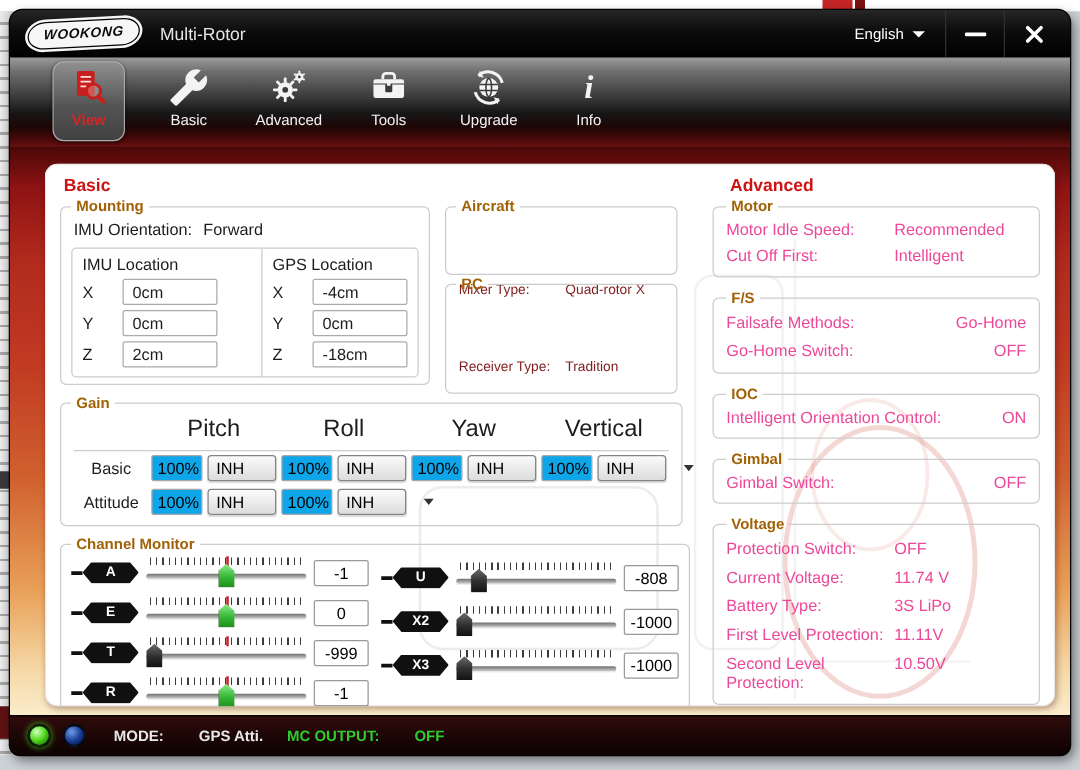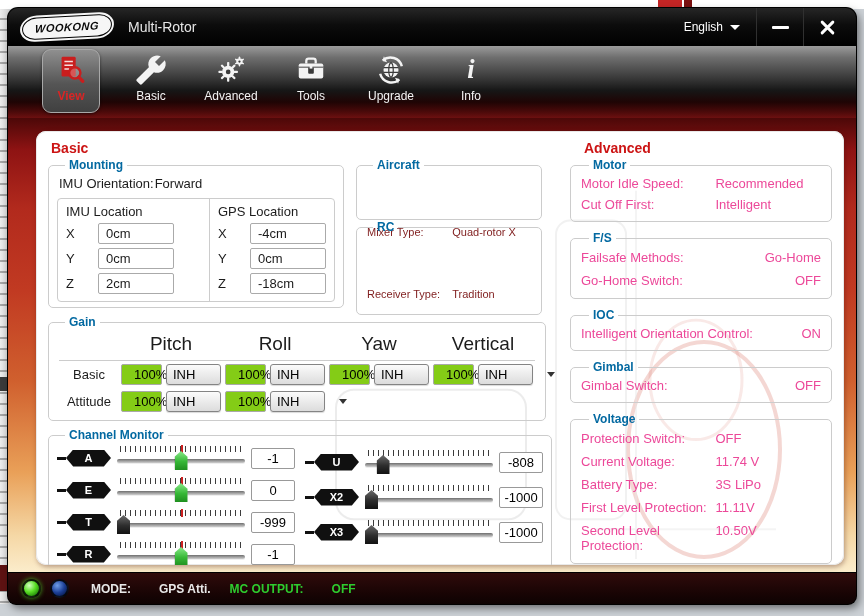--- a/index.html
+++ b/index.html
@@ -58,48 +58,48 @@
     border-radius:10px; padding:6px 12px 4px; display:flex; gap:28px; overflow:hidden;
     box-shadow:inset 0 0 0 1px #e9e9e9, 1px 2px 5px rgba(60,10,5,.35); }
   .watermark { position:absolute; inset:0; width:100%; height:100%; pointer-events:none; }
 
   .left-col { width:494px; flex:0 0 494px; position:relative; }
   .right-col { flex:1; position:relative; }
   .col-title { color:#cc1414; font-weight:bold; font-size:14px; margin:3px 0 2px 3px; }
   .right-col .col-title { margin-left:14px; margin-top:3px; }
 
   fieldset { border:1px solid #ccc; border-radius:5px; margin-bottom:7px; padding:2px 8px 5px; }
-  legend { color:#0369a1; font-weight:bold; font-size:12px; padding:0 4px; margin-left:8px; }
+  legend { color:#a16207; font-weight:bold; font-size:12px; padding:0 4px; margin-left:0; }
 
   
   .top-row { display:flex; gap:12px; }
   .fs-mounting { width:296px; flex:0 0 296px; }
-  .orient-row { display:flex; gap:1px; font-size:13px; color:#1c1c1c; padding:2px 2px 7px; }
+  .orient-row { display:flex; gap:9px; font-size:13px; color:#1c1c1c; padding:2px 2px 7px; }
   .loc-grid { border:1px solid #ccc; border-radius:4px; display:grid; grid-template-columns:1fr 1fr; }
   .loc-box { padding:3px 8px 7px; }
   .loc-box + .loc-box { border-left:1px solid #ccc;margin-left:19px; }
   .loc-title { font-size:13px; color:#1c1c1c; margin:2px 0 3px; }
   .loc-row { display:flex; align-items:center; margin-top:4px; font-size:13px; color:#1c1c1c; }
   .loc-axis { width:32px; }
   .loc-input { width:76px; border:1px solid #aaa; border-radius:2px; background:#fff;
     padding:2px 0 2px 7px; font-size:13px; }
 
   
   .stack { flex:1; display:flex; flex-direction:column; gap:0; }
   .fs-aircraft { height:62px; margin-bottom:0; }
   .fs-rc { flex:1; margin-bottom:0; }
   .kv-row { display:grid; grid-template-columns:52% 1fr; font-size:11px; color:#7f1d1d; padding:7px 2px 0;margin-top:45px; }
 
   
   .gain-table { display:grid; grid-template-columns:60px repeat(4,104px); padding:0 2px; }
   .g-head { font-size:19px; color:#1c1c1c; text-align:center; padding:2px 0 5px; border-bottom:1px solid #ccc; }
   .g-label { font-size:13px; color:#1c1c1c; display:flex; align-items:center; justify-content:center; }
   .g-cell { display:flex; align-items:center; justify-content:center; gap:4px; padding:3px 0; }
-  .pct-box { width:41px; border:1px solid #a9a9a9; border-radius:2px; background:#84cc16;
-    text-align:center; font-size:13px; padding:2px 12px; }
+  .pct-box { width:41px; border:1px solid #a9a9a9; border-radius:2px; background:#0ea5e9;
+    text-align:center; font-size:13px; padding:2px 4px; }
   .inh-dd { width:55px; display:flex; align-items:center; justify-content:space-between;
     border:1px solid #848484; border-radius:3px; background:linear-gradient(180deg,#fbfbfb,#dcdcdc);
     font-size:13px; padding:2px 6px; cursor:pointer; box-shadow:0 1px 1px rgba(0,0,0,.15);gap:40px; }
   .dd-caret { width:0; height:0; border-left:4px solid transparent; border-right:4px solid transparent; border-top:5px solid #333; }
 
   
   .cm-grid { display:grid; grid-template-columns:1fr 1fr; column-gap:10px; padding:1px 0 2px; }
   .cm-col { display:flex; flex-direction:column; gap:6px; }
   .cm-col.right { padding-top:4px; gap:9px; }
   .cm-row { display:flex; align-items:center; gap:6px; height:26px; }

